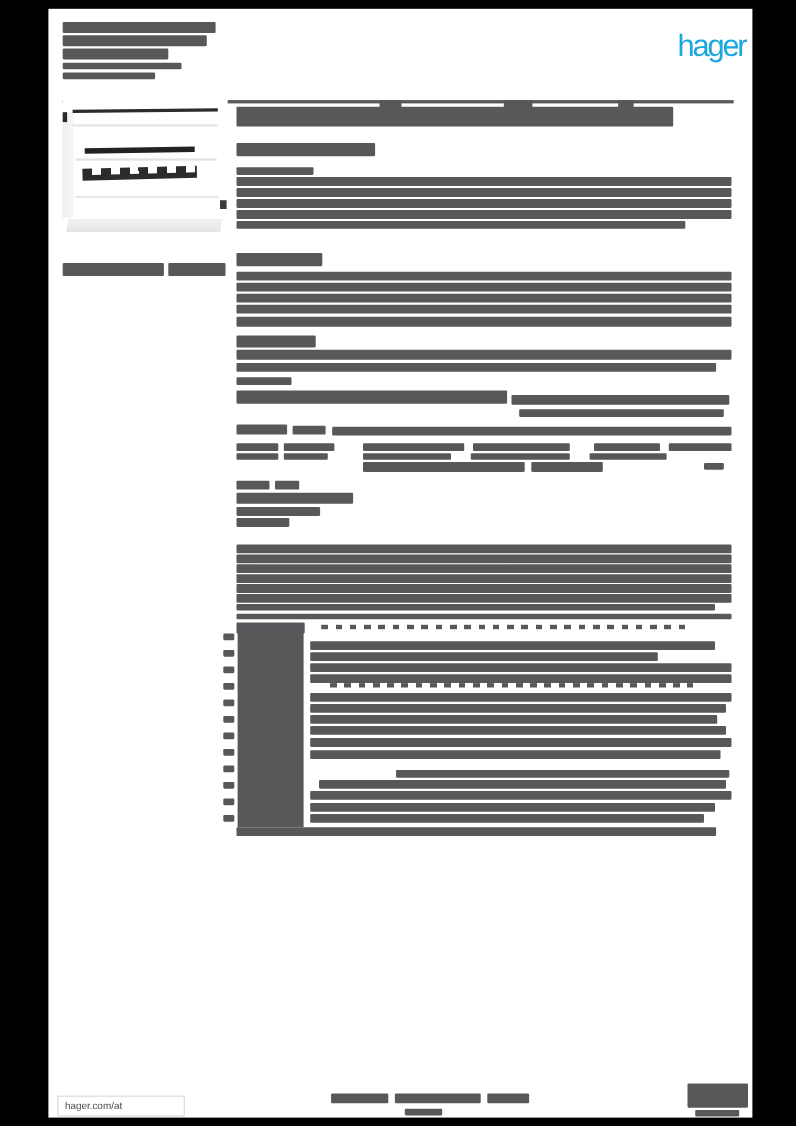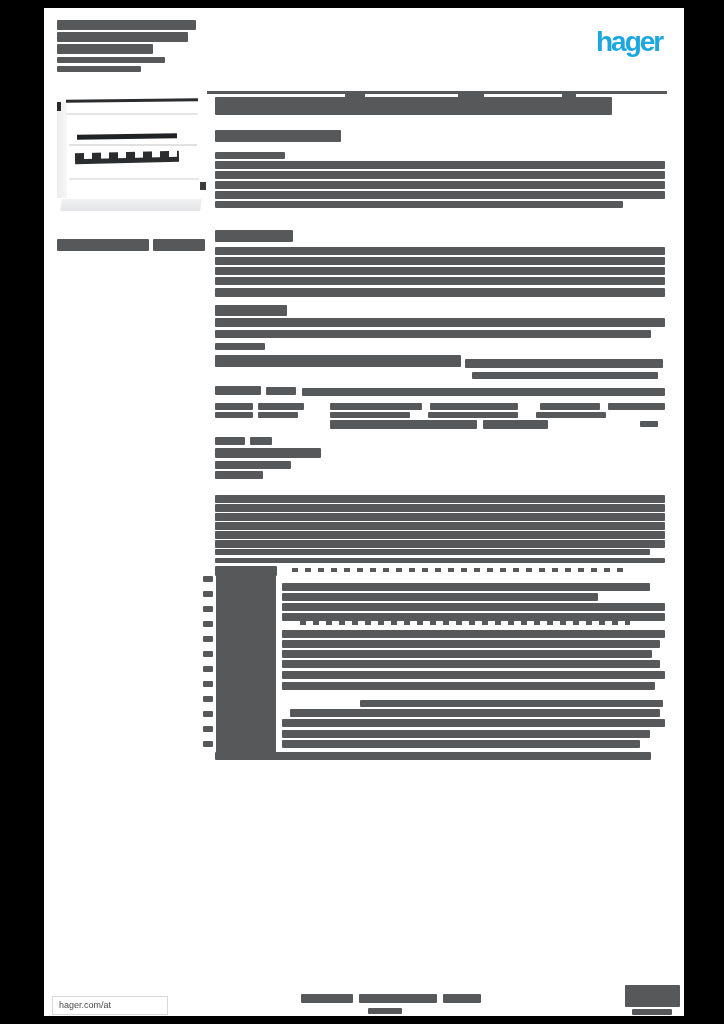--- a/index.html
+++ b/index.html
@@ -3,22 +3,22 @@
 <meta charset="utf-8">
 <style>
   html,body{margin:0;padding:0;background:#000;}
   .canvas{position:relative;width:724px;height:1024px;background:#000;overflow:hidden;
           font-family:"Liberation Sans", sans-serif;}
   .sheet{position:absolute;left:44px;top:8px;width:640px;height:1008px;background:#fff;}
   .bar{position:absolute;background:#57585a;border-radius:1px;}
   .bar.dashed{background:repeating-linear-gradient(90deg,#57585a 0 6px,transparent 6px 13px);border-radius:0;}
   .bar.block{border-radius:0;}
   .rule{position:absolute;left:57px;top:91px;width:610px;height:3px;background:#58595b;}
-  .logo{position:absolute;left:596px;top:24px;width:74px;height:36px;color:#1ca7e0;
-        font-size:28px;font-weight:bold;letter-spacing:-2px;filter:blur(0.7px);line-height:36px;}
+  .logo{position:absolute;left:616px;top:24px;width:74px;height:36px;color:#1ca7e0;
+        font-size:28px;font-weight:normal;letter-spacing:-2px;filter:blur(0.7px);line-height:36px;}
   
   .photo{position:absolute;left:57px;top:86px;width:150px;height:129px;background:#fff;}
   .photo .flange{position:absolute;left:0;top:16px;width:10px;height:96px;
                  background:linear-gradient(90deg,#eceded,#f7f7f8);}
   .photo .topline{position:absolute;left:9px;top:13px;width:132px;height:3px;background:#2b2c2e;
                   transform:rotate(-0.6deg);}
   .photo .panel1{position:absolute;left:9px;top:27px;width:132px;height:2px;background:#e4e5e7;}
   .photo .groove{position:absolute;left:20px;top:48px;width:100px;height:5px;background:#212224;
                  transform:rotate(-1deg);}
   .photo .panel2{position:absolute;left:12px;top:58px;width:128px;height:2px;background:#e0e1e3;}

